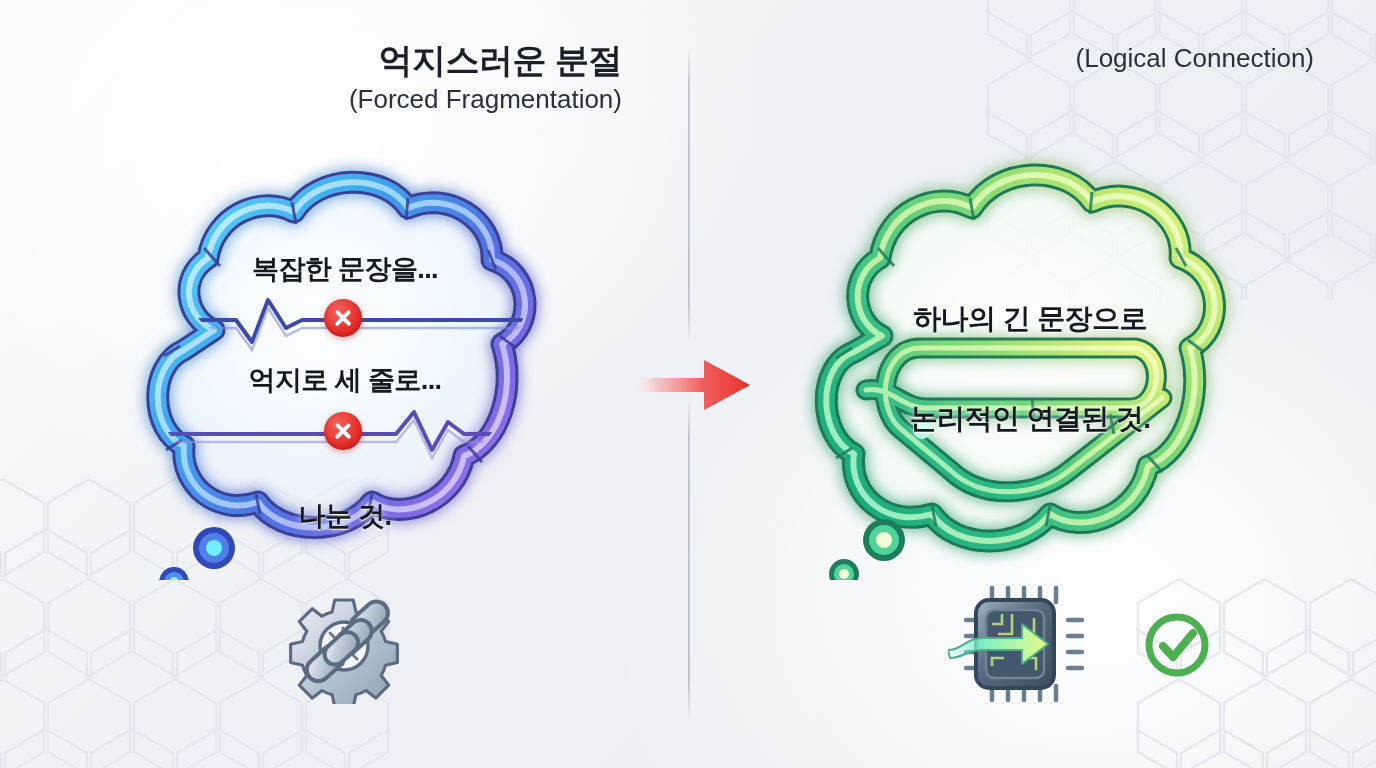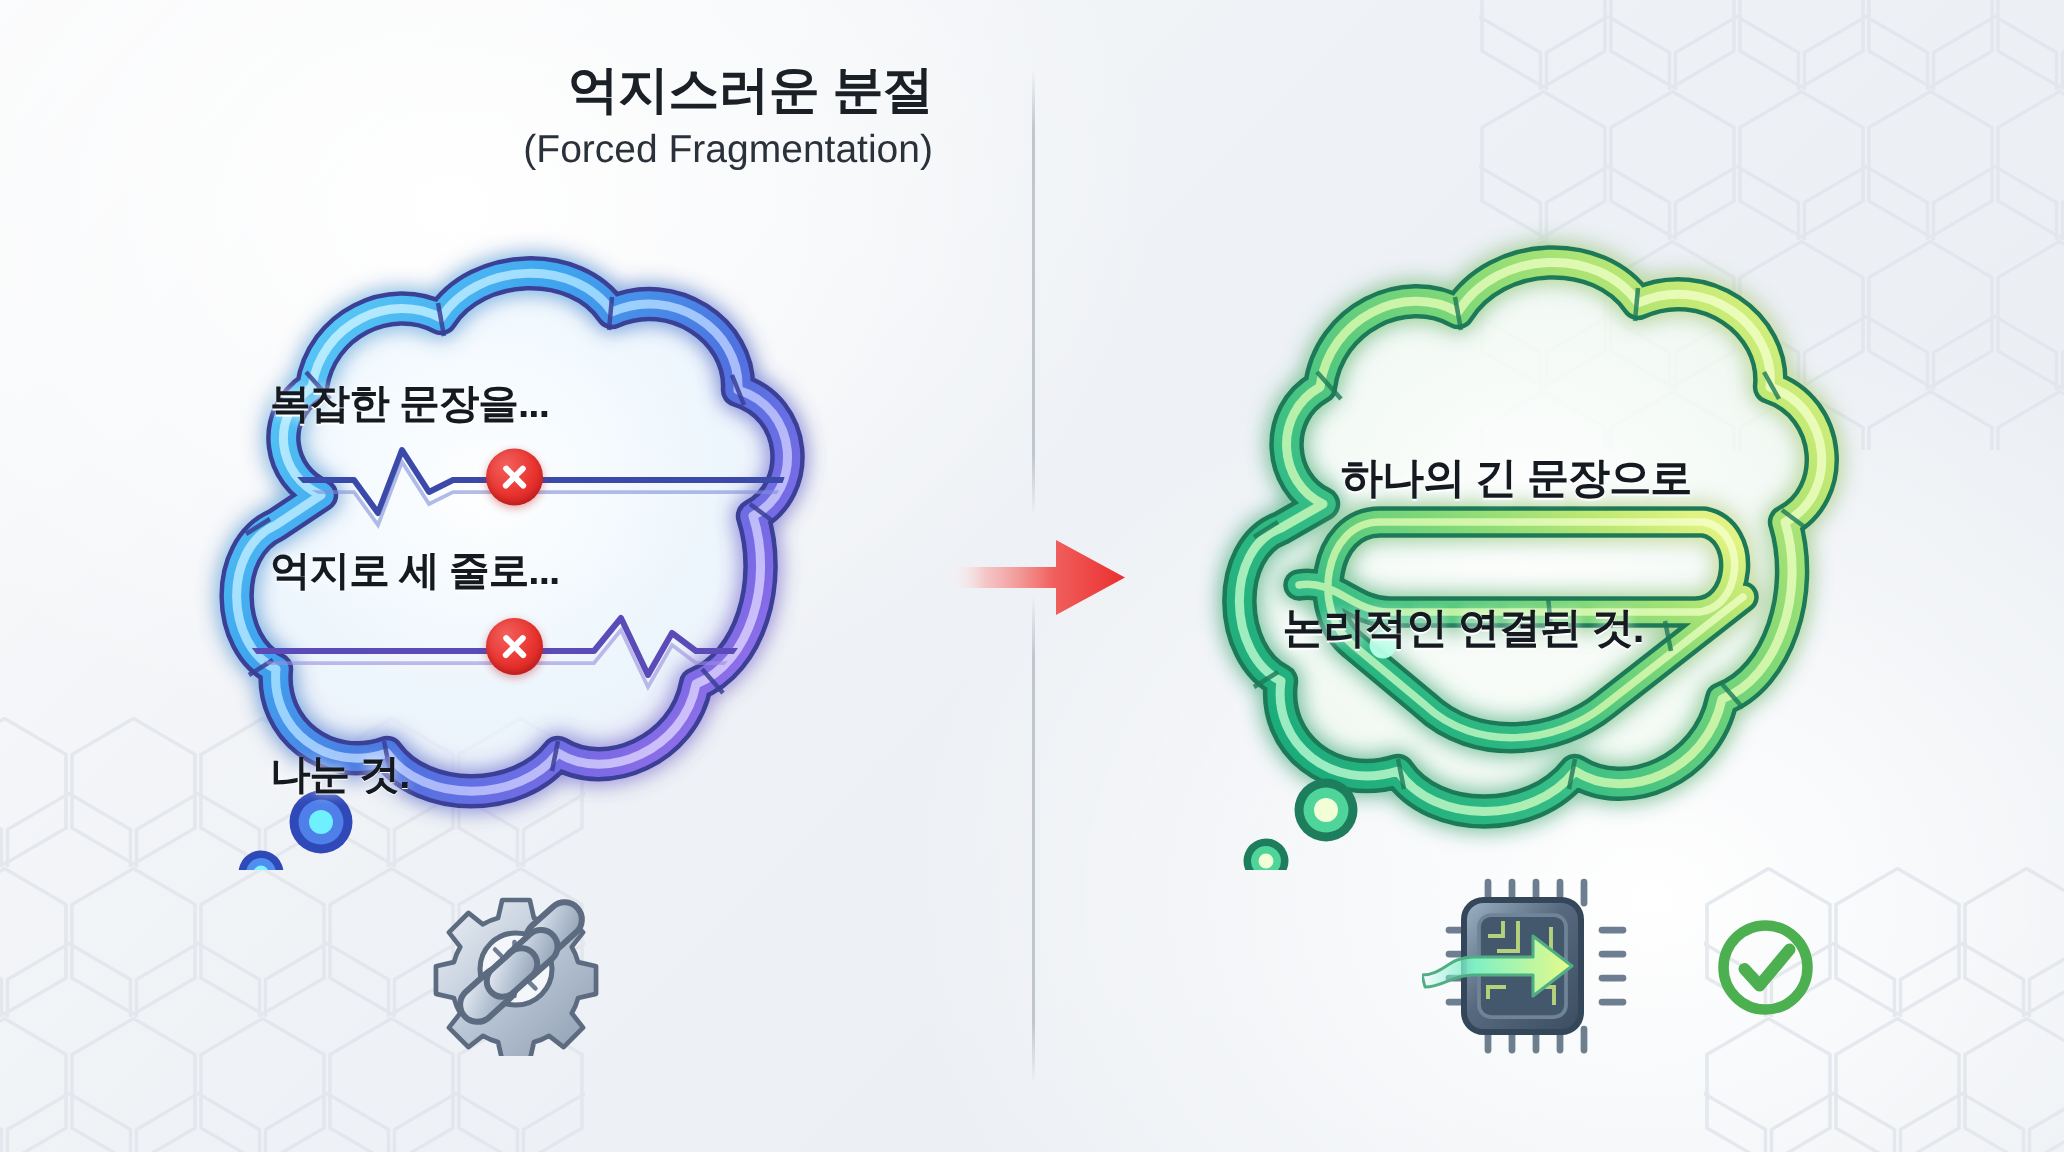--- a/index.html
+++ b/index.html
@@ -53,29 +53,29 @@
   
   .center-arrow { position:absolute; left:626px; top:350px; width:130px; height:70px; }
 
   
   .cloud { position:absolute; }
   .cloud-left  { left:96px;  top:150px; width:520px; height:430px; }
   .cloud-right { left:770px; top:140px; width:520px; height:440px; }
 
   
   .cloud-text {
-    position:absolute; 
+    position:absolute; text-align:center;
     font-size:27px; font-weight:700; color:#151a20;
     letter-spacing:-0.6px; white-space:nowrap;
     text-shadow:0 1px 0 rgba(255,255,255,.95), 0 0 8px rgba(255,255,255,.9);
   }
   .lt1 { left:180px; top:251px; width:330px; }
   .lt2 { left:180px; top:362px; width:330px; }
   .lt3 { left:180px; top:498px; width:330px; }
-  .rt1 { left:894px; top:300px; width:350px; font-size:28px; }
+  .rt1 { left:855px; top:300px; width:350px; font-size:28px; }
   .rt2 { left:855px; top:400px; width:350px; font-size:28px; }
 
   
   .xbadge {
     position:absolute; width:38px; height:38px; border-radius:50%;
     background:radial-gradient(circle at 36% 30%, #f2605c 0%, #e8322e 55%, #c81e1c 100%);
     box-shadow:0 2px 6px rgba(190,30,30,.38), inset 0 -2px 4px rgba(120,10,10,.35);
     display:flex; align-items:center; justify-content:center;
   }
   .xbadge::before, .xbadge::after {
@@ -115,20 +115,21 @@
   <svg class="hexfield hex-br" viewBox="0 0 300 250">
     <rect width="300" height="250" fill="url(#hexp1)"></rect>
   </svg>
 
   <div class="title-block title-left">
     <div class="title-ko">억지스러운 분절</div>
     <div class="title-en">(Forced Fragmentation)</div>
   </div>
 
   <div class="title-block title-right">
+    <div class="title-en">(Logical Connection)</div>
   </div>
 
   <div class="divider"></div>
 
   <svg class="center-arrow" viewBox="0 0 130 70">
     <defs>
       <linearGradient id="arrowGrad" x1="0" y1="0" x2="1" y2="0">
         <stop offset="0%" stop-color="#ffffff" stop-opacity="0"></stop>
         <stop offset="22%" stop-color="#f7b9b9" stop-opacity=".75"></stop>
         <stop offset="60%" stop-color="#f0605e"></stop>

